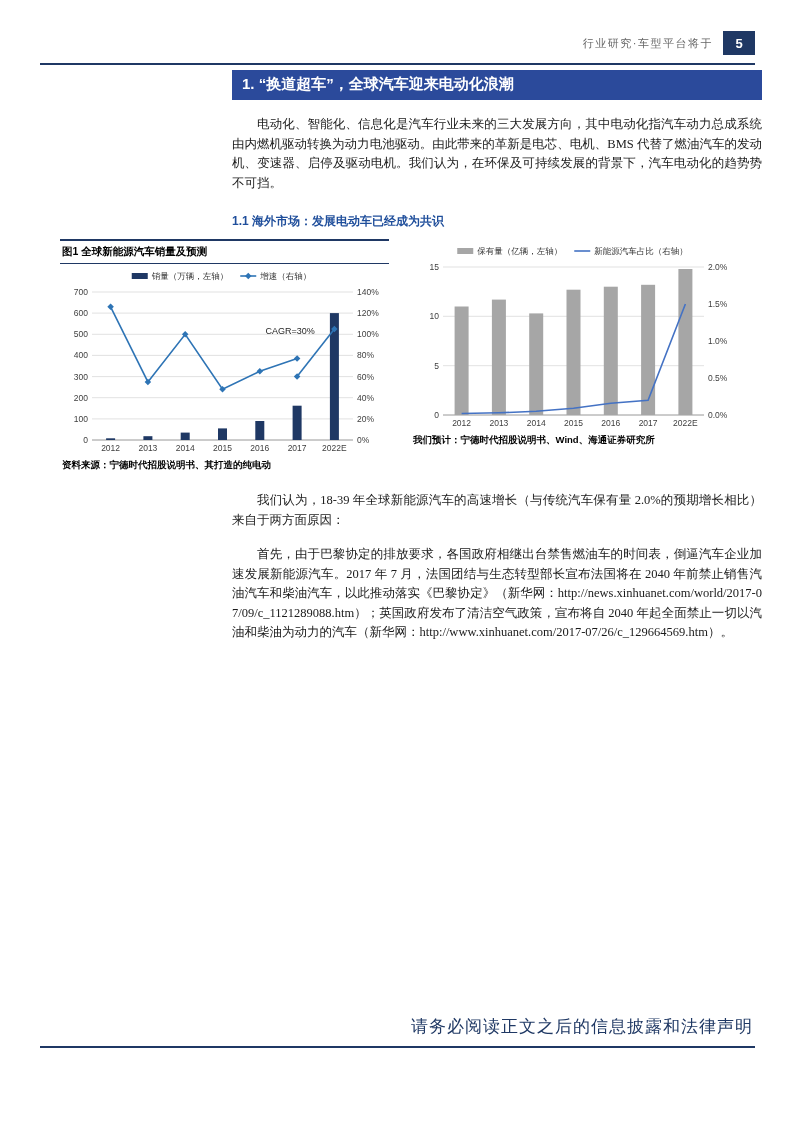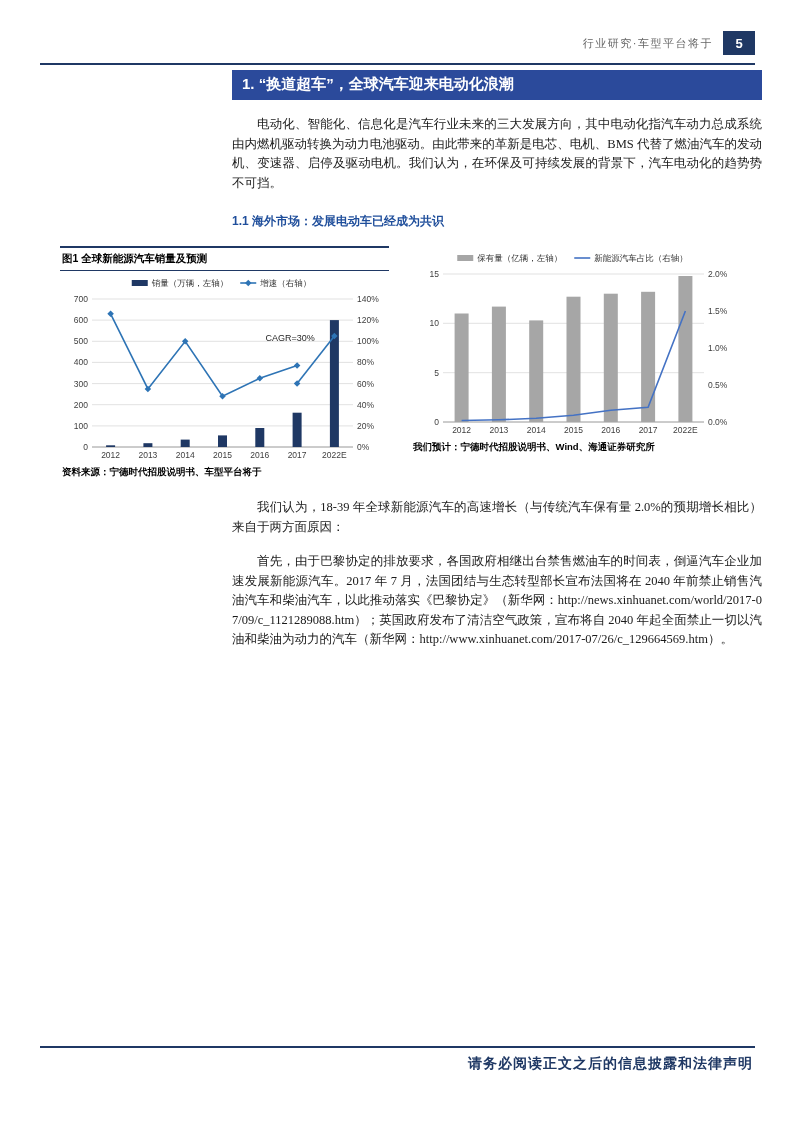--- a/index.html
+++ b/index.html
@@ -18,31 +18,31 @@
   
   .main { padding-top:70px; }
   .sec-title { margin-left:232px; width:530px; background:#2B4A9B; color:#fff;
     font-size:15px; font-weight:bold; padding:5px 10px 6px;
     font-family:"Liberation Sans", sans-serif; }
   .para { margin:15px 31px 0 232px; font-size:12.5px; line-height:1.56;
     text-align:justify; text-indent:2em; word-break:break-all; }
   .subsec { margin:20px 31px 0 232px; color:#1F4E9B; font-size:12px; font-weight:bold;
     font-family:"Liberation Sans", sans-serif; }
   
-  .figures { display:flex; gap:22px; margin:16px 53px 0 60px; }
+  .figures { display:flex; gap:22px; margin:9px 53px 0 60px; }
   .figures figure { flex:1; min-width:0; }
   .fig-title { border-top:2.5px solid #1F3864; border-bottom:1px solid #1F3864;
     font-weight:bold; font-size:10.5px; padding:4px 2px;
     font-family:"Liberation Sans", sans-serif; color:#000; white-space:nowrap; overflow:hidden; }
   .chart { height:190px; margin-top:2px; }
   .fig-source { font-size:9.5px; font-weight:bold; padding:3px 2px 4px;
     font-family:"Liberation Sans", sans-serif; color:#000; }
   
   .ftr-rule { position:absolute; top:1046px; left:40px; right:38px; height:2px; background:#1F3864; }
-  .ftr-text { position:absolute; top:1055px; right:40px; font-size:14px; font-weight:bold;
+  .ftr-text { position:absolute; top:1015px; right:40px; font-size:17px; font-weight:normal;
     color:#1F3864; letter-spacing:1px; font-family:"Liberation Sans", sans-serif; }
 </style>
 </head>
 <body>
 
 <div class="page">
 
   <div class="hdr-row">
     <span class="hdr-cat">行业研究·车型平台将于</span>
     <span class="page-badge">5</span>
@@ -109,21 +109,21 @@
               <polyline points="237.1,110.6 274.4,63.0" fill="none" stroke="#2E74B5" stroke-width="1.6"></polyline>
               <rect x="234.8" y="108.3" width="4.6" height="4.6" fill="#2E74B5" transform="rotate(45 237.1 110.6)"></rect>
               <rect x="272.1" y="60.7" width="4.6" height="4.6" fill="#2E74B5" transform="rotate(45 274.4 63.0)"></rect>
               <text x="205.4" y="68.3" font-size="9" fill="#262626">CAGR=30%</text>
               <rect x="71.75" y="7" width="16" height="6" fill="#1F3864"></rect>
               <text x="91.75" y="13" font-size="8.5" fill="#333">销量（万辆，左轴）</text>
               <line x1="180.25" x2="196.25" y1="10" y2="10" stroke="#2E74B5" stroke-width="1.6"></line>
               <rect x="185.95" y="7.7" width="4.6" height="4.6" fill="#2E74B5" transform="rotate(45 188.25 10)"></rect>
               <text x="200.25" y="13" font-size="8.5" fill="#333">增速（右轴）</text>
             </svg></div>
-        <div class="fig-source">资料来源：宁德时代招股说明书、车型平台将于</div>
+        <div class="fig-source">资料来源：宁德时代招股说明书、其打造的纯电动</div>
       </figure>
       <figure>
         <div class="chart"><svg width="333" height="190" viewBox="0 0 333 190" xmlns="http://www.w3.org/2000/svg" font-family="&quot;Liberation Sans&quot;, sans-serif">
               <line x1="32" x2="293" y1="174.0" y2="174.0" stroke="#7F7F7F" stroke-width="0.8"></line>
               <text x="28" y="177.0" font-size="8.5" text-anchor="end" fill="#404040">0</text>
               <line x1="32" x2="293" y1="124.7" y2="124.7" stroke="#D9D9D9" stroke-width="0.8"></line>
               <text x="28" y="127.7" font-size="8.5" text-anchor="end" fill="#404040">5</text>
               <line x1="32" x2="293" y1="75.3" y2="75.3" stroke="#D9D9D9" stroke-width="0.8"></line>
               <text x="28" y="78.3" font-size="8.5" text-anchor="end" fill="#404040">10</text>
               <line x1="32" x2="293" y1="26.0" y2="26.0" stroke="#D9D9D9" stroke-width="0.8"></line>

